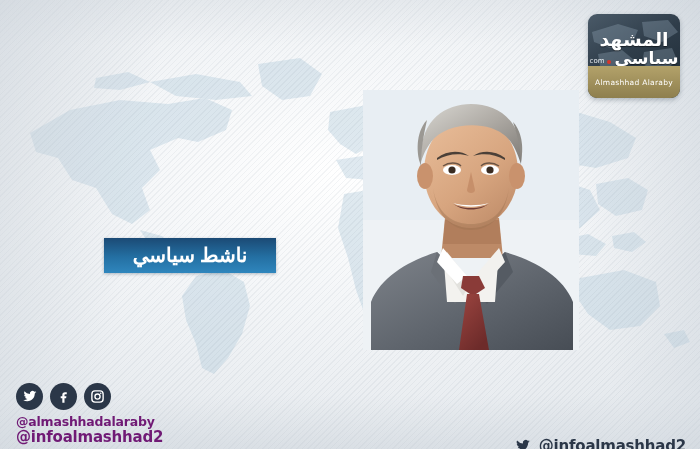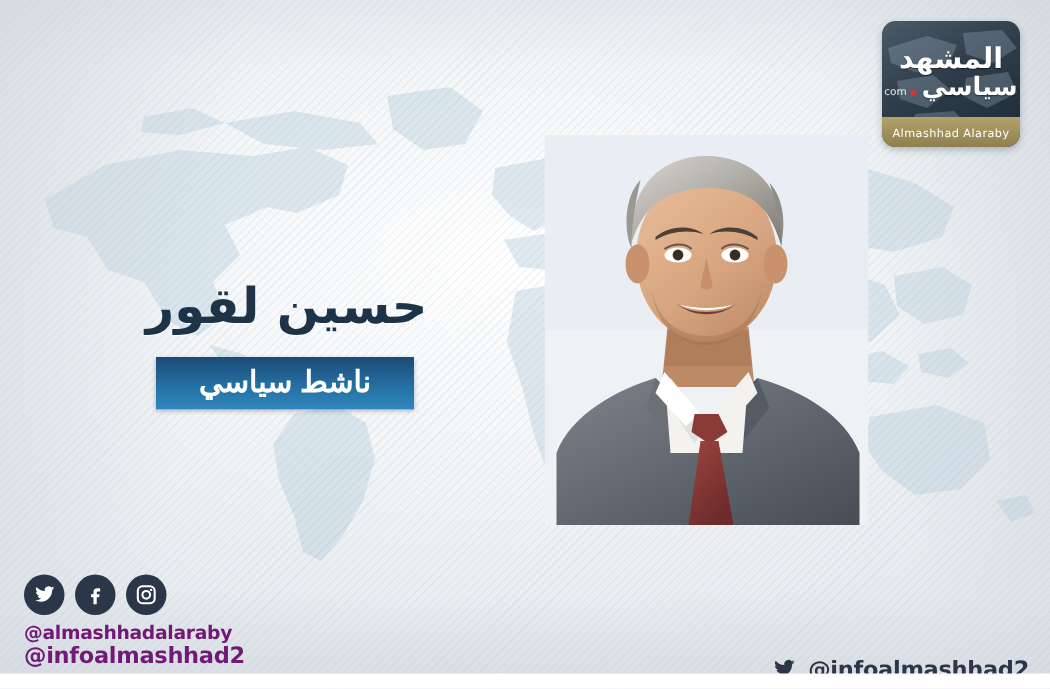--- a/index.html
+++ b/index.html
@@ -120,21 +120,21 @@
   }
   .logo-dot {
     width: 4px; height: 4px;
     border-radius: 50%;
     background: #d8342a;
     margin-bottom: 3px;
   }
   .logo-band {
     position: absolute;
     left: 0; right: 0; bottom: 0;
-    height: 20px;
+    height: 32px;
     background: linear-gradient(180deg, #b3a26a 0%, #8e7f4e 100%);
     display: flex;
     align-items: center;
     justify-content: center;
   }
   .logo-band-text {
     color: #ffffff;
     font-size: 7.5px;
     letter-spacing: 0.3px;
     white-space: nowrap;
@@ -409,21 +409,20 @@
           <path d="M70 98 C74 128 90 140 108 140 C126 140 142 128 146 98
                    C142 124 126 134 108 134 C90 134 74 124 70 98 Z" fill="#9e7352" opacity="0.45"></path>
 
           <path d="M66 96 C70 120 84 136 108 138 C132 136 146 120 150 96
                    C146 122 130 134 108 136 C86 134 70 122 66 96 Z" fill="#b5825f" opacity="0.30"></path>
         </g>
       </svg>
     </div>
   </div>
 
-  <div class="name">حسين لقور</div>
 
   <div class="badge">
     <span class="badge-text">ناشط سياسي</span>
   </div>
 
   <div class="social">
     <div class="social-icons">
       <span class="sicon">
         <svg width="15" height="15" viewBox="0 0 24 24" aria-hidden="true">
           <path fill="#ffffff" d="M23 4.9a8.6 8.6 0 0 1-2.4.7 4.2 4.2 0 0 0 1.8-2.3 8.4 8.4 0 0 1-2.6 1 4.2 4.2 0 0 0-7.2 3.8A11.9 11.9 0 0 1 3.9 3.7a4.2 4.2 0 0 0 1.3 5.6 4.2 4.2 0 0 1-1.9-.5 4.2 4.2 0 0 0 3.4 4.1 4.2 4.2 0 0 1-1.9.1 4.2 4.2 0 0 0 3.9 2.9A8.5 8.5 0 0 1 2 17.6a11.9 11.9 0 0 0 6.4 1.9c7.7 0 12-6.4 12-12v-.5A8.5 8.5 0 0 0 23 4.9z"></path>

